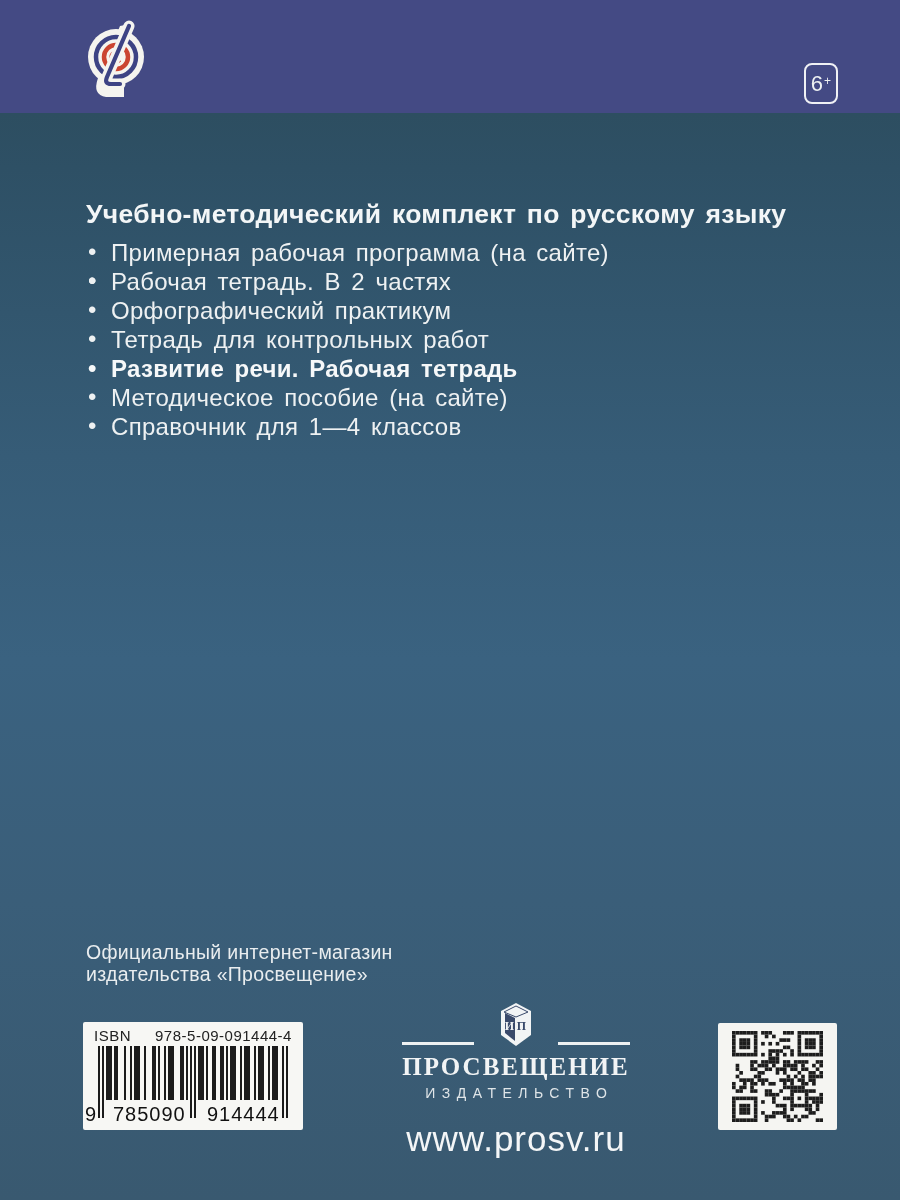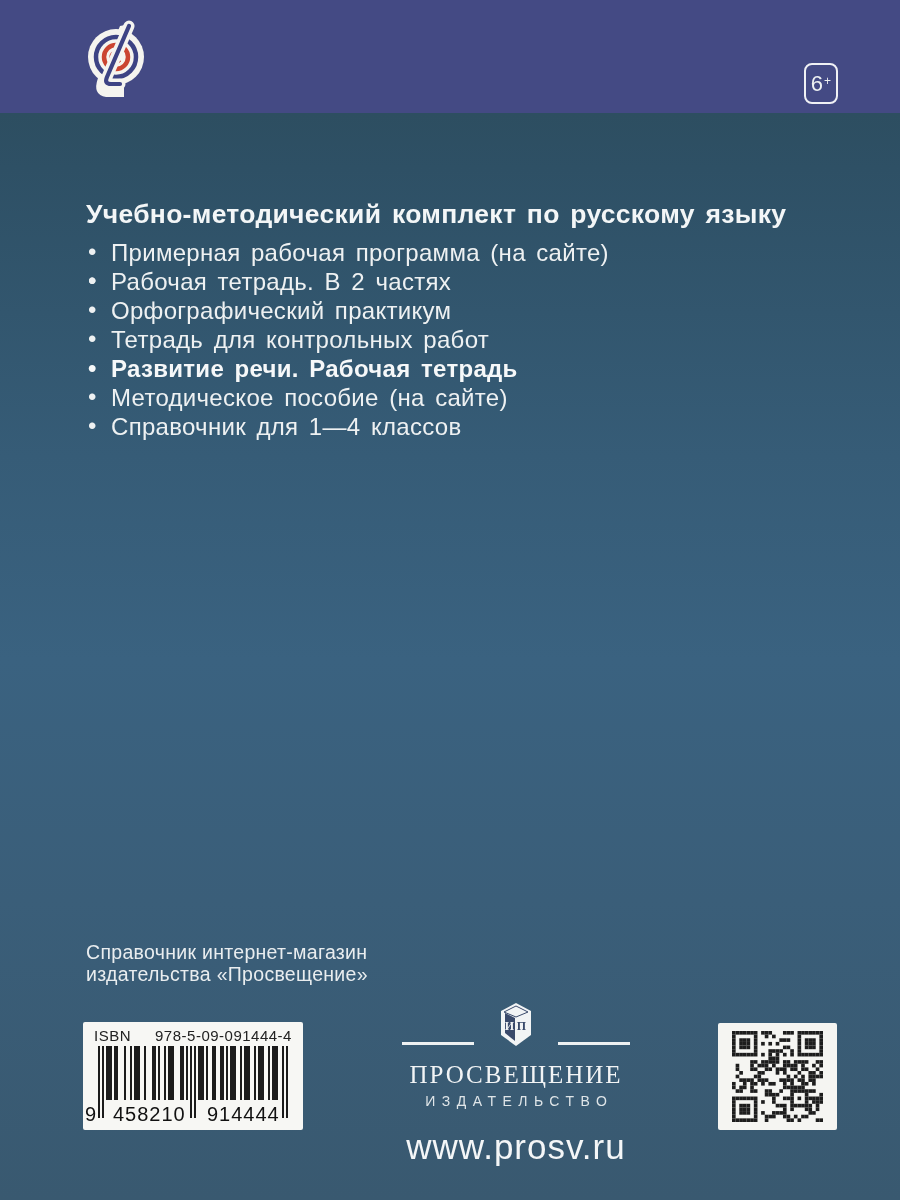--- a/index.html
+++ b/index.html
@@ -53,21 +53,21 @@
   .barcode-digits .dgrp{position:absolute;background:#f7f7f4;padding:0 2px;}
   .barcode-digits .g1{left:28px;}
   .barcode-digits .g2{left:122px;}
   
   .publisher-block{position:absolute;left:400px;top:1003px;width:232px;text-align:center;color:#f2f4f5;}
   .publisher-cube{display:block;margin:0 auto;width:32px;height:44px;}
   .pub-rule{position:absolute;top:39px;width:72px;height:3px;background:#eef1f2;}
   .pub-rule.left{left:2px;}
   .pub-rule.right{right:2px;}
   .publisher-name{
-    margin-top:14px;font-family:"Liberation Serif", serif;font-weight:normal;
+    margin-top:6px;font-family:"Liberation Serif", serif;font-weight:bold;
     font-size:25px;letter-spacing:2px;white-space:nowrap;
   }
   .publisher-subtitle{margin-top:4px;font-size:14px;letter-spacing:6.5px;text-indent:6.5px;color:#dfe5e8;white-space:nowrap;}
   .publisher-url{margin-top:18px;font-size:35px;font-weight:400;letter-spacing:1px;color:#f4f6f7;}
   
   .qr-box{
     position:absolute;left:718px;top:1023px;width:119px;height:107px;
     background:#f5f5f2;border-radius:2px;
   }
   .qr-box svg{position:absolute;left:14px;top:8px;}
@@ -102,21 +102,21 @@
     <li><span class="bullet">•</span></li>
     <li><span class="bullet">•</span><span>Рабочая тетрадь. В 2 частях</span></li>
     <li><span class="bullet">•</span><span>Орфографический практикум</span></li>
     <li><span class="bullet">•</span><span>Тетрадь для контрольных работ</span></li>
     <li class="bold"><span class="bullet">•</span><span>Развитие речи. Рабочая тетрадь</span></li>
     <li><span class="bullet">•</span><span>Методическое пособие (на сайте)</span></li>
     <li><span class="bullet">•</span><span>Справочник для 1—4 классов</span></li>
   </ul>
 
   <div class="store-block">
-    <div>Справочник интернет-магазин</div>
+    <div>Официальный интернет-магазин</div>
     <div>издательства «Просвещение»</div>
     <div class="store-url">shop.prosv.ru</div>
   </div>
 
   <div class="barcode-box">
     <div class="barcode-isbn">
       <span>ISBN</span>
       <span>978-5-09-091444-4</span>
     </div>
     <svg class="barcode-bars" id="ean-svg" width="190" height="74" viewBox="0 0 190 74">
@@ -167,21 +167,21 @@
         <rect x="164" y="0" width="2" height="54" fill="#1b1b1b"></rect>
         <rect x="170" y="0" width="2" height="54" fill="#1b1b1b"></rect>
         <rect x="174" y="0" width="2" height="54" fill="#1b1b1b"></rect>
         <rect x="176" y="0" width="2" height="54" fill="#1b1b1b"></rect>
         <rect x="178" y="0" width="2" height="54" fill="#1b1b1b"></rect>
         <rect x="184" y="0" width="2" height="72" fill="#1b1b1b"></rect>
         <rect x="188" y="0" width="2" height="72" fill="#1b1b1b"></rect>
       </svg>
     <div class="barcode-digits">
       <span class="d9">9</span>
-      <span class="dgrp g1">458210</span>
+      <span class="dgrp g1">785090</span>
       <span class="dgrp g2">914444</span>
     </div>
   </div>
 
   <div class="publisher-block">
     <div class="pub-rule left"></div>
     <div class="pub-rule right"></div>
     <svg class="publisher-cube" viewBox="0 0 32 44">
       <polygon points="16,0 31,8 31,32 16,43 1,32 1,8" fill="#f2f4f5"></polygon>
       <polygon points="5,10 15,15 15,38 5,30" fill="#3a4a6b"></polygon>

